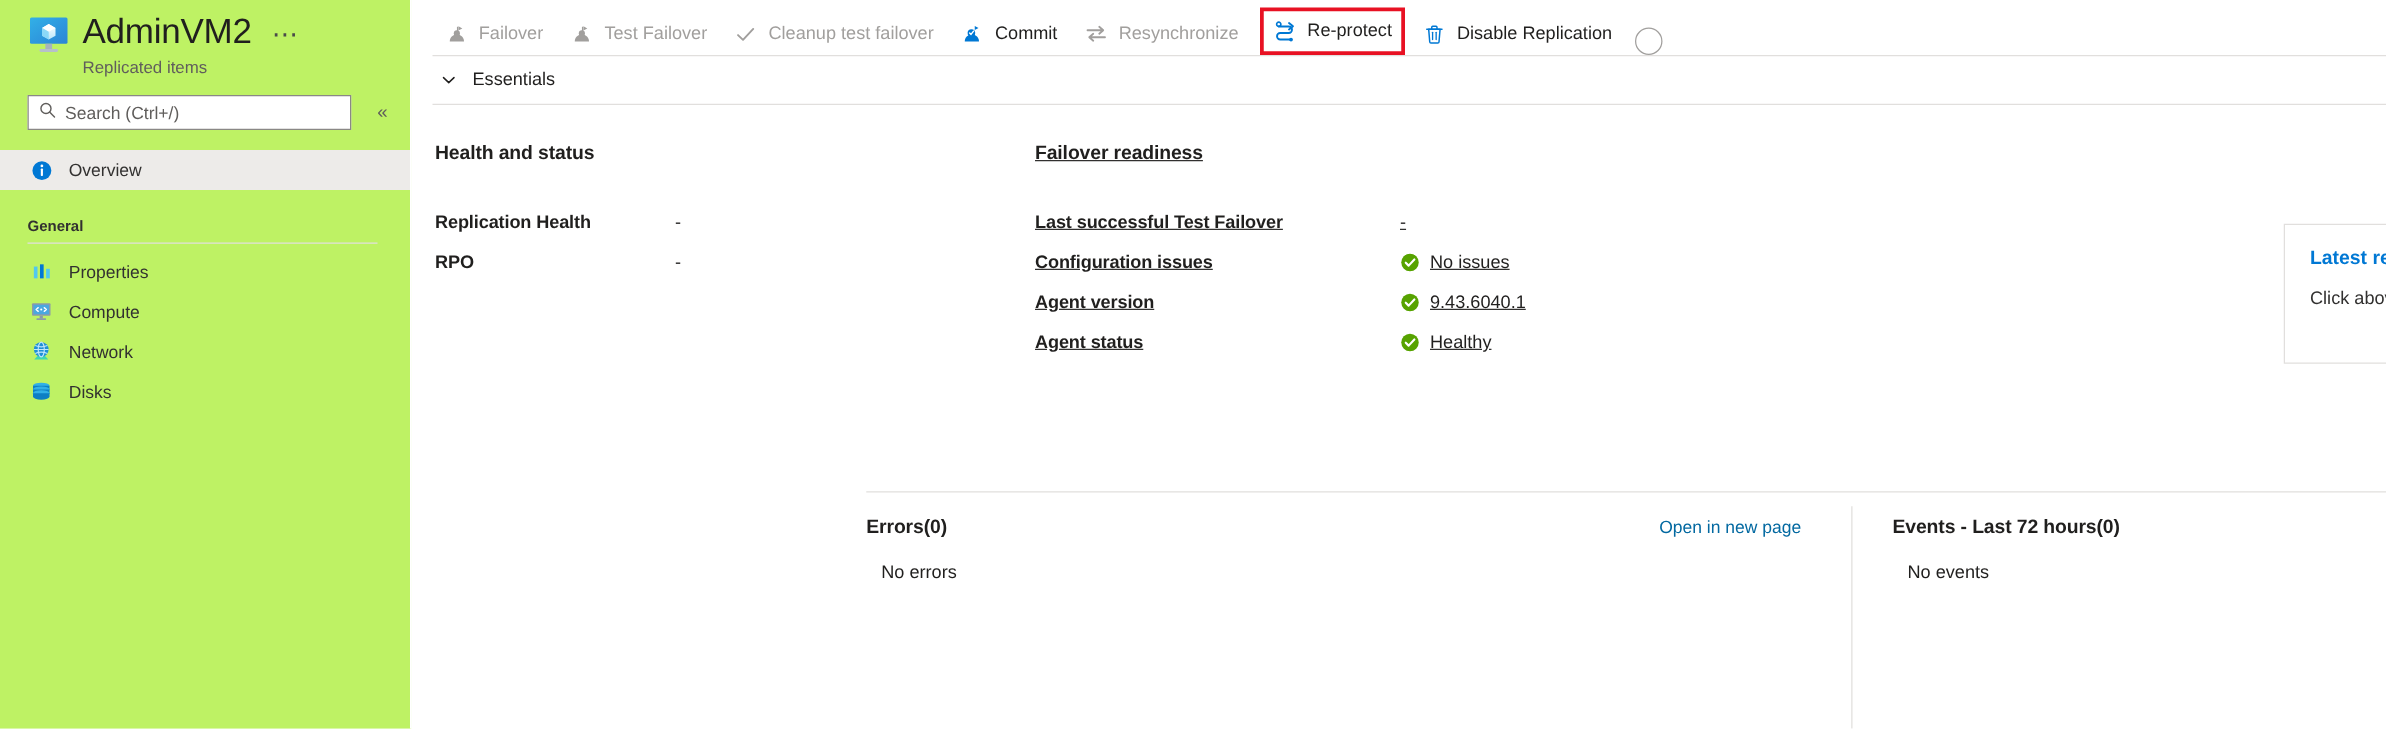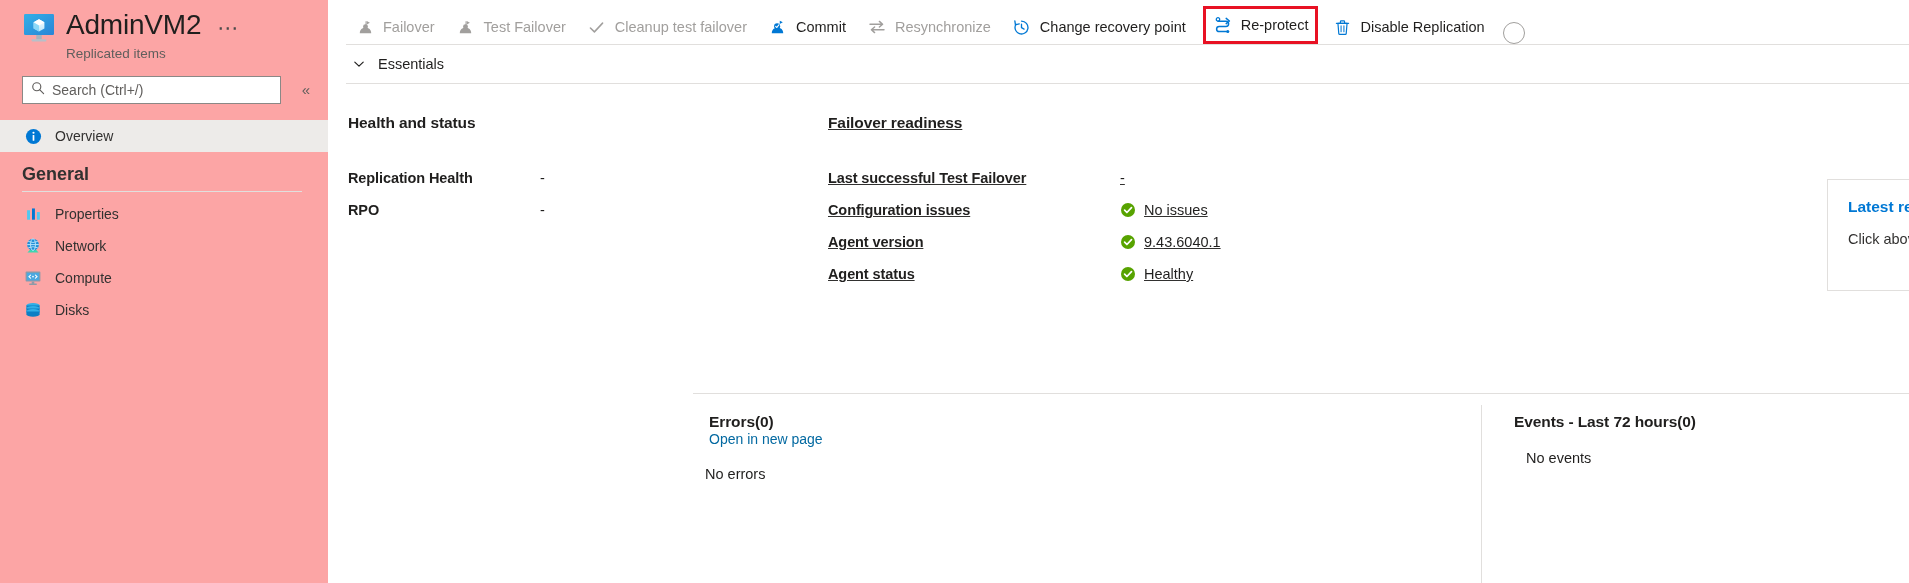--- a/index.html
+++ b/index.html
@@ -21,21 +21,21 @@
     height: 583px;
     display: flex;
     background: #ffffff;
   }
 
   
   .left-pane {
     width: 329px;
     min-width: 329px;
     height: 583px;
-    background: #fca5a5;
+    background: #bef264;
     position: relative;
     border-right: 1px solid #ffffff;
   }
 
   .resource-header {
     display: flex;
     align-items: flex-start;
     padding: 8px 0 0 22px;
     height: 62px;
   }
@@ -149,25 +149,25 @@
     margin-right: 11px;
     display: flex;
     align-items: center;
     justify-content: center;
     flex-shrink: 0;
   }
 
   .nav-label { line-height: 20px; }
 
   .nav-group-title {
-    font-size: 18px;
+    font-size: 12px;
     font-weight: 600;
     color: #323130;
     padding-left: 22px;
-    margin-top: 12px;
+    margin-top: 22px;
     margin-bottom: 6px;
   }
 
   .nav-divider {
     height: 1px;
     background: #e1dfdd;
     margin: 0 26px 6px 22px;
   }
 
   
@@ -359,21 +359,20 @@
 
   .bottom-col { position: relative; }
   .bottom-col-errors { width: 800px; flex: 0 0 800px; }
   .bottom-col-events { width: 700px; flex: 0 0 700px; padding-left: 21px; }
 
   .bottom-head-row {
     display: flex;
     align-items: baseline;
     justify-content: space-between;
     padding-right: 52px;
-    flex-direction: column;
   }
 
   .bottom-title {
     font-size: 15.5px;
     font-weight: 700;
     color: #201f1e;
     letter-spacing: -0.1px;
   }
 
   .bottom-link {
@@ -475,44 +474,44 @@
             <rect x="7.4" y="2.6" width="3.1" height="11.9" fill="#0078d4"></rect>
             <rect x="12.6" y="6.4" width="3.1" height="8.1" fill="#50c8f0"></rect>
           </svg>
         </span>
         <span class="nav-label">Properties</span>
       </div>
 
       <div class="nav-item">
         <span class="nav-icon">
           <svg width="18" height="18" viewBox="0 0 18 18">
-            <path d="M3.4 15.6 L9 9.6 L14.6 15.6 Z" fill="#3fd6b0"></path>
-            <circle cx="9" cy="7.6" r="5.9" fill="#1f8fd8"></circle>
-            <ellipse cx="9" cy="7.6" rx="2.45" ry="5.9" fill="none" stroke="#bfe6fb" stroke-width="0.95"></ellipse>
-            <line x1="3.1" y1="7.6" x2="14.9" y2="7.6" stroke="#bfe6fb" stroke-width="0.95"></line>
-            <path d="M4.2 4.4 Q9 6.6 13.8 4.4" fill="none" stroke="#bfe6fb" stroke-width="0.85"></path>
-            <path d="M4.2 10.8 Q9 8.6 13.8 10.8" fill="none" stroke="#bfe6fb" stroke-width="0.85"></path>
-          </svg>
-        </span>
-        <span class="nav-label">Network</span>
-      </div>
-
-      <div class="nav-item">
-        <span class="nav-icon">
-          <svg width="18" height="18" viewBox="0 0 18 18">
             <rect x="1.6" y="2.6" width="14.8" height="10" rx="0.8" fill="#8c9aa8"></rect>
             <rect x="2.8" y="3.8" width="12.4" height="7.6" fill="#4aa8e0"></rect>
             <path d="M6.6 6.1 L4.9 7.6 L6.6 9.1" fill="none" stroke="#ffffff" stroke-width="1.1" stroke-linecap="round" stroke-linejoin="round"></path>
             <path d="M11.4 6.1 L13.1 7.6 L11.4 9.1" fill="none" stroke="#ffffff" stroke-width="1.1" stroke-linecap="round" stroke-linejoin="round"></path>
             <circle cx="9" cy="7.6" r="0.85" fill="#ffffff"></circle>
             <rect x="7.7" y="12.6" width="2.6" height="2.3" fill="#8c9aa8"></rect>
             <rect x="5.1" y="14.6" width="7.8" height="1.3" rx="0.6" fill="#8c9aa8"></rect>
           </svg>
         </span>
         <span class="nav-label">Compute</span>
+      </div>
+
+      <div class="nav-item">
+        <span class="nav-icon">
+          <svg width="18" height="18" viewBox="0 0 18 18">
+            <path d="M3.4 15.6 L9 9.6 L14.6 15.6 Z" fill="#3fd6b0"></path>
+            <circle cx="9" cy="7.6" r="5.9" fill="#1f8fd8"></circle>
+            <ellipse cx="9" cy="7.6" rx="2.45" ry="5.9" fill="none" stroke="#bfe6fb" stroke-width="0.95"></ellipse>
+            <line x1="3.1" y1="7.6" x2="14.9" y2="7.6" stroke="#bfe6fb" stroke-width="0.95"></line>
+            <path d="M4.2 4.4 Q9 6.6 13.8 4.4" fill="none" stroke="#bfe6fb" stroke-width="0.85"></path>
+            <path d="M4.2 10.8 Q9 8.6 13.8 10.8" fill="none" stroke="#bfe6fb" stroke-width="0.85"></path>
+          </svg>
+        </span>
+        <span class="nav-label">Network</span>
       </div>
 
       <div class="nav-item">
         <span class="nav-icon">
           <svg width="18" height="18" viewBox="0 0 18 18">
             <ellipse cx="9" cy="4.6" rx="6.6" ry="2.5" fill="#32b0e7"></ellipse>
             <path d="M2.4 4.6 v3.0 a6.6 2.5 0 0 0 13.2 0 v-3.0" fill="#0d7fc4"></path>
             <ellipse cx="9" cy="7.6" rx="6.6" ry="2.5" fill="#32b0e7"></ellipse>
             <path d="M2.4 7.6 v3.0 a6.6 2.5 0 0 0 13.2 0 v-3.0" fill="#0d7fc4"></path>
             <ellipse cx="9" cy="10.6" rx="6.6" ry="2.5" fill="#32b0e7"></ellipse>
@@ -577,30 +576,20 @@
       <button class="cmd disabled">
         <span class="cmd-icon">
           <svg width="20" height="20" viewBox="0 0 20 20">
             <path d="M3 7.2 H15.2 M12.4 4.4 L15.6 7.2 L12.4 10.0" fill="none" stroke="#a19f9d" stroke-width="1.45" stroke-linecap="round" stroke-linejoin="round"></path>
             <path d="M17 12.8 H4.8 M7.6 10.0 L4.4 12.8 L7.6 15.6" fill="none" stroke="#a19f9d" stroke-width="1.45" stroke-linecap="round" stroke-linejoin="round"></path>
           </svg>
         </span>
         <span>Resynchronize</span>
       </button>
 
-      <button class="cmd">
-        <span class="cmd-icon">
-          <svg width="19" height="19" viewBox="0 0 20 20">
-            <path d="M10 3.2 a6.8 6.8 0 1 1 -6.0 3.6" fill="none" stroke="#0078d4" stroke-width="1.4" stroke-linecap="round"></path>
-            <path d="M3.0 3.0 L3.6 7.1 L7.6 6.2" fill="none" stroke="#0078d4" stroke-width="1.4" stroke-linecap="round" stroke-linejoin="round"></path>
-            <path d="M10 6.6 V10.2 L12.7 11.7" fill="none" stroke="#0078d4" stroke-width="1.4" stroke-linecap="round" stroke-linejoin="round"></path>
-          </svg>
-        </span>
-        <span>Change recovery point</span>
-      </button>
 
       <button class="cmd highlighted">
         <span class="cmd-icon">
           <svg width="20" height="20" viewBox="0 0 20 20">
             <path d="M5.0 6.2 H13.0 a2.6 2.6 0 0 1 0 5.2 H6.2 a2.6 2.6 0 0 0 0 5.2 H14.6" fill="none" stroke="#0078d4" stroke-width="1.5" stroke-linecap="round" stroke-linejoin="round"></path>
             <circle cx="5.0" cy="4.4" r="1.7" fill="none" stroke="#0078d4" stroke-width="1.3"></circle>
             <path d="M13.2 3.4 L16.4 6.0 L13.2 8.6" fill="none" stroke="#0078d4" stroke-width="1.5" stroke-linecap="round" stroke-linejoin="round"></path>
             <circle cx="14.8" cy="16.6" r="1.5" fill="#0078d4"></circle>
           </svg>
         </span>

